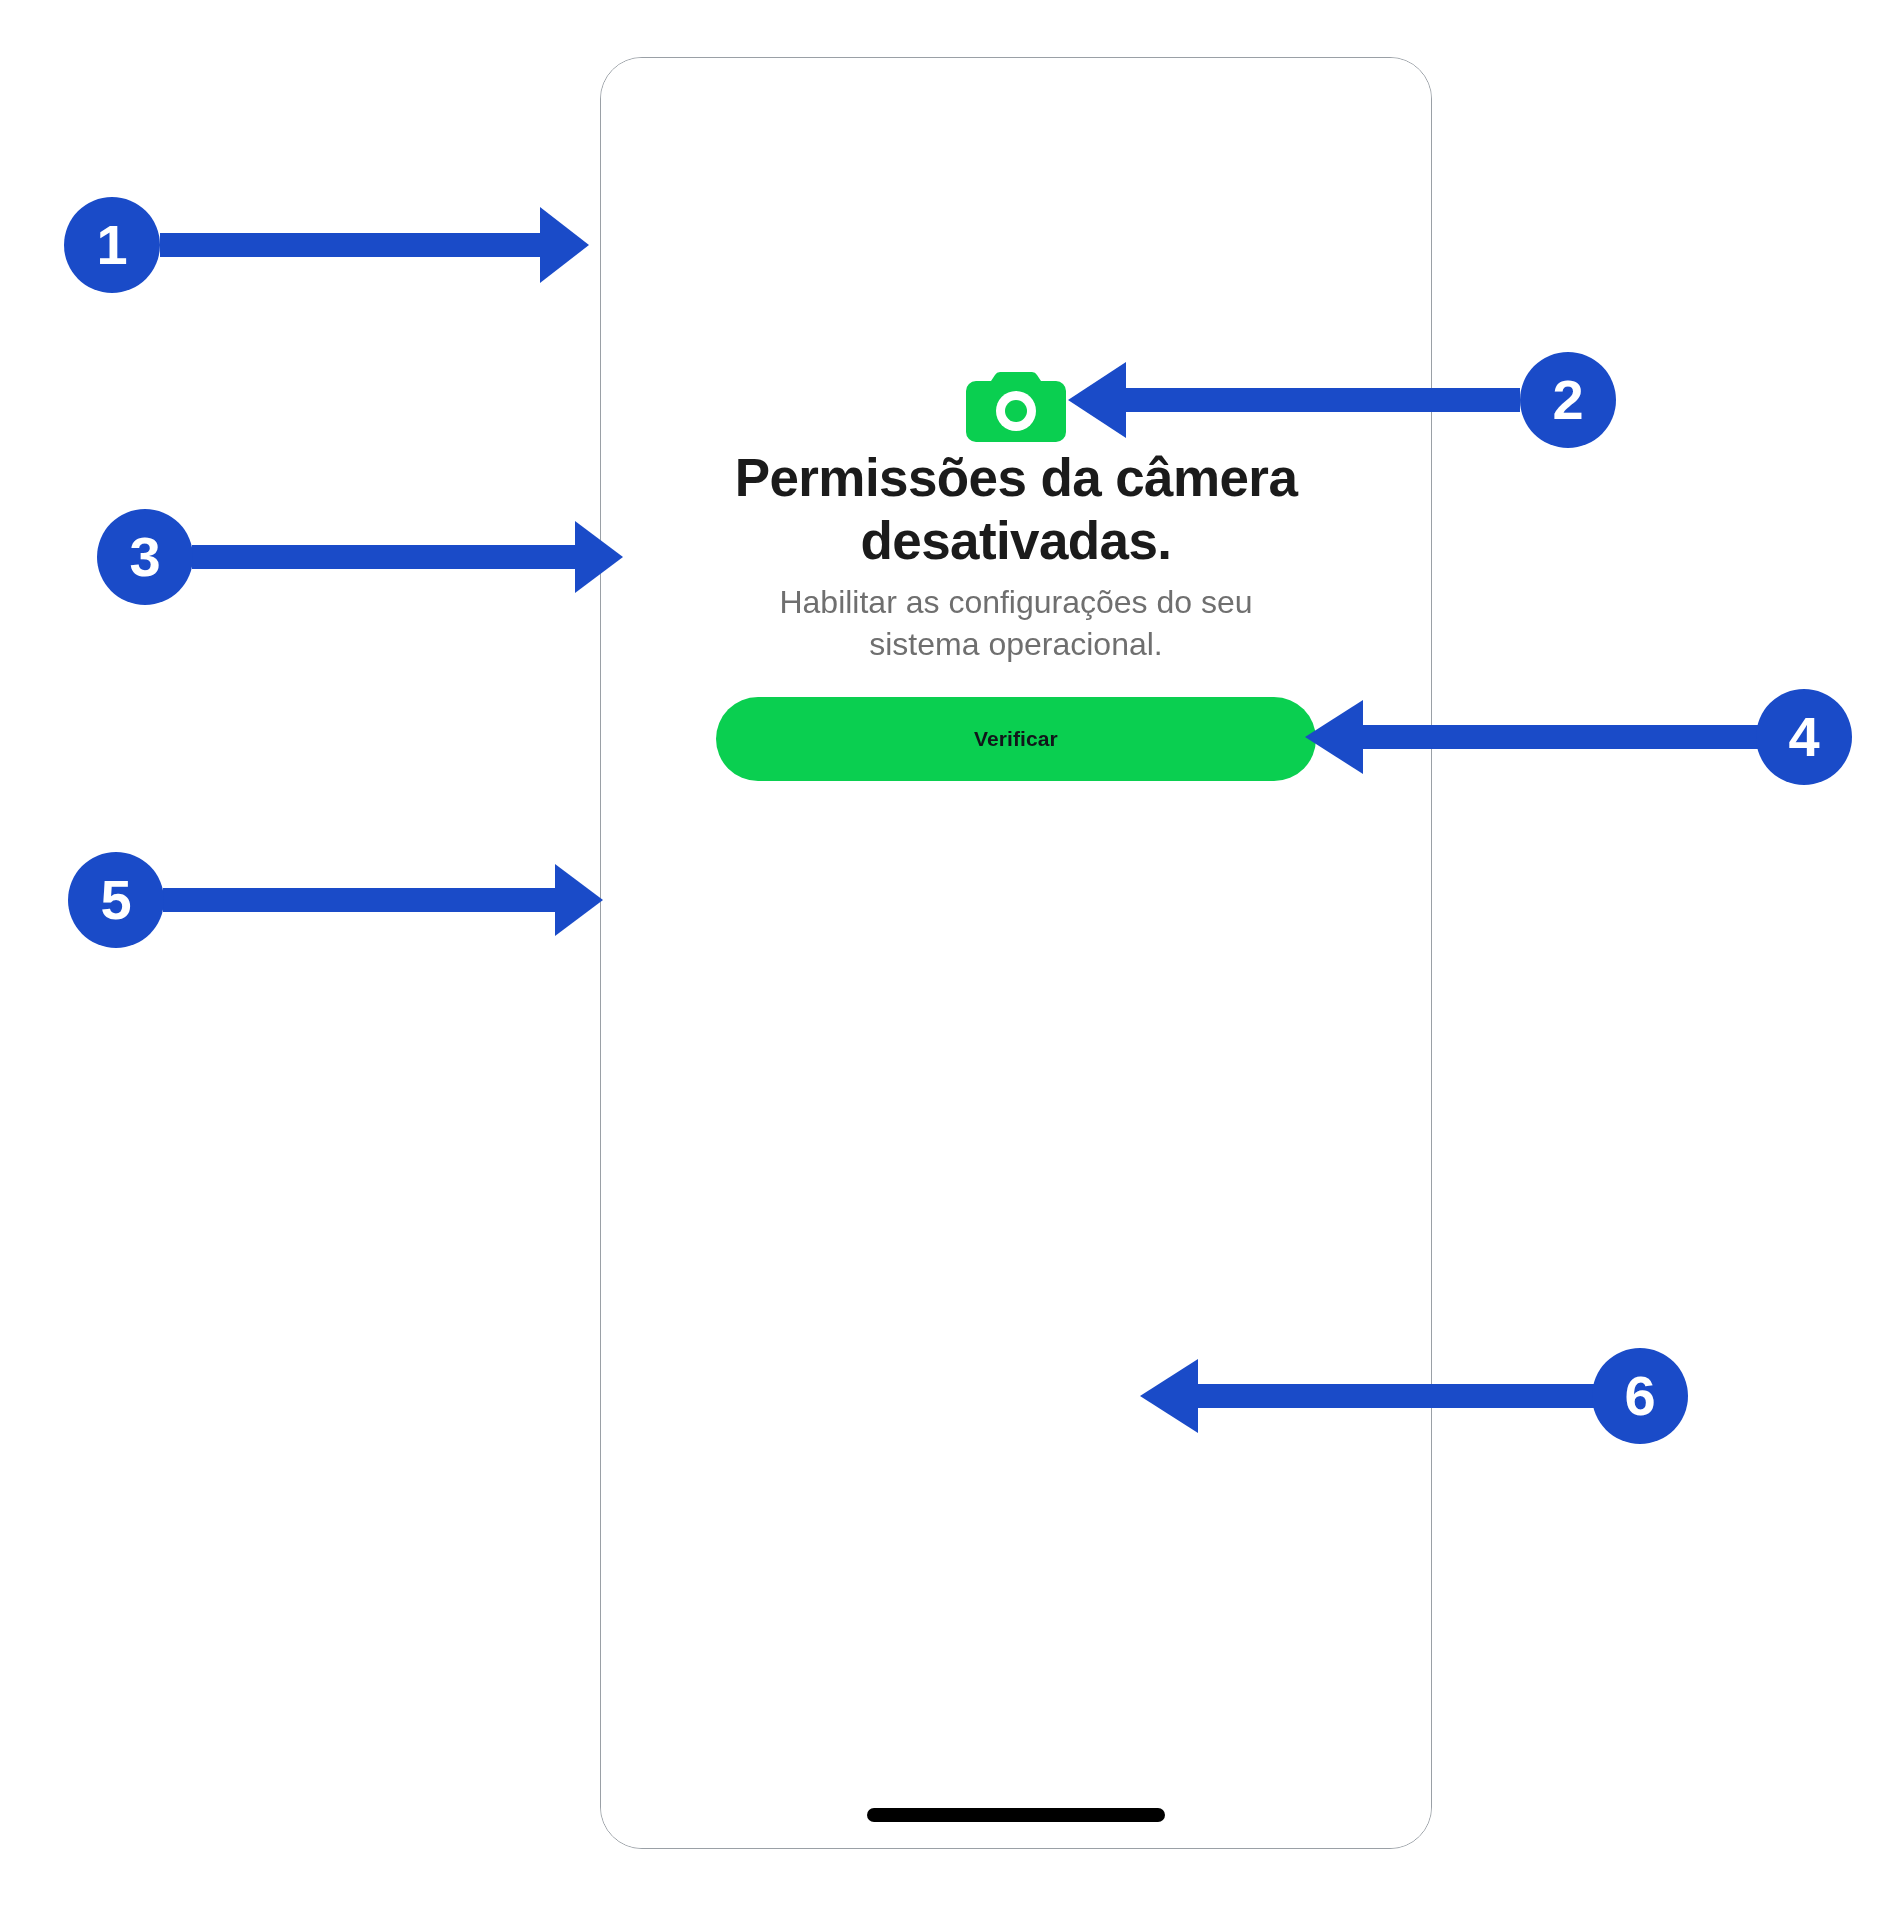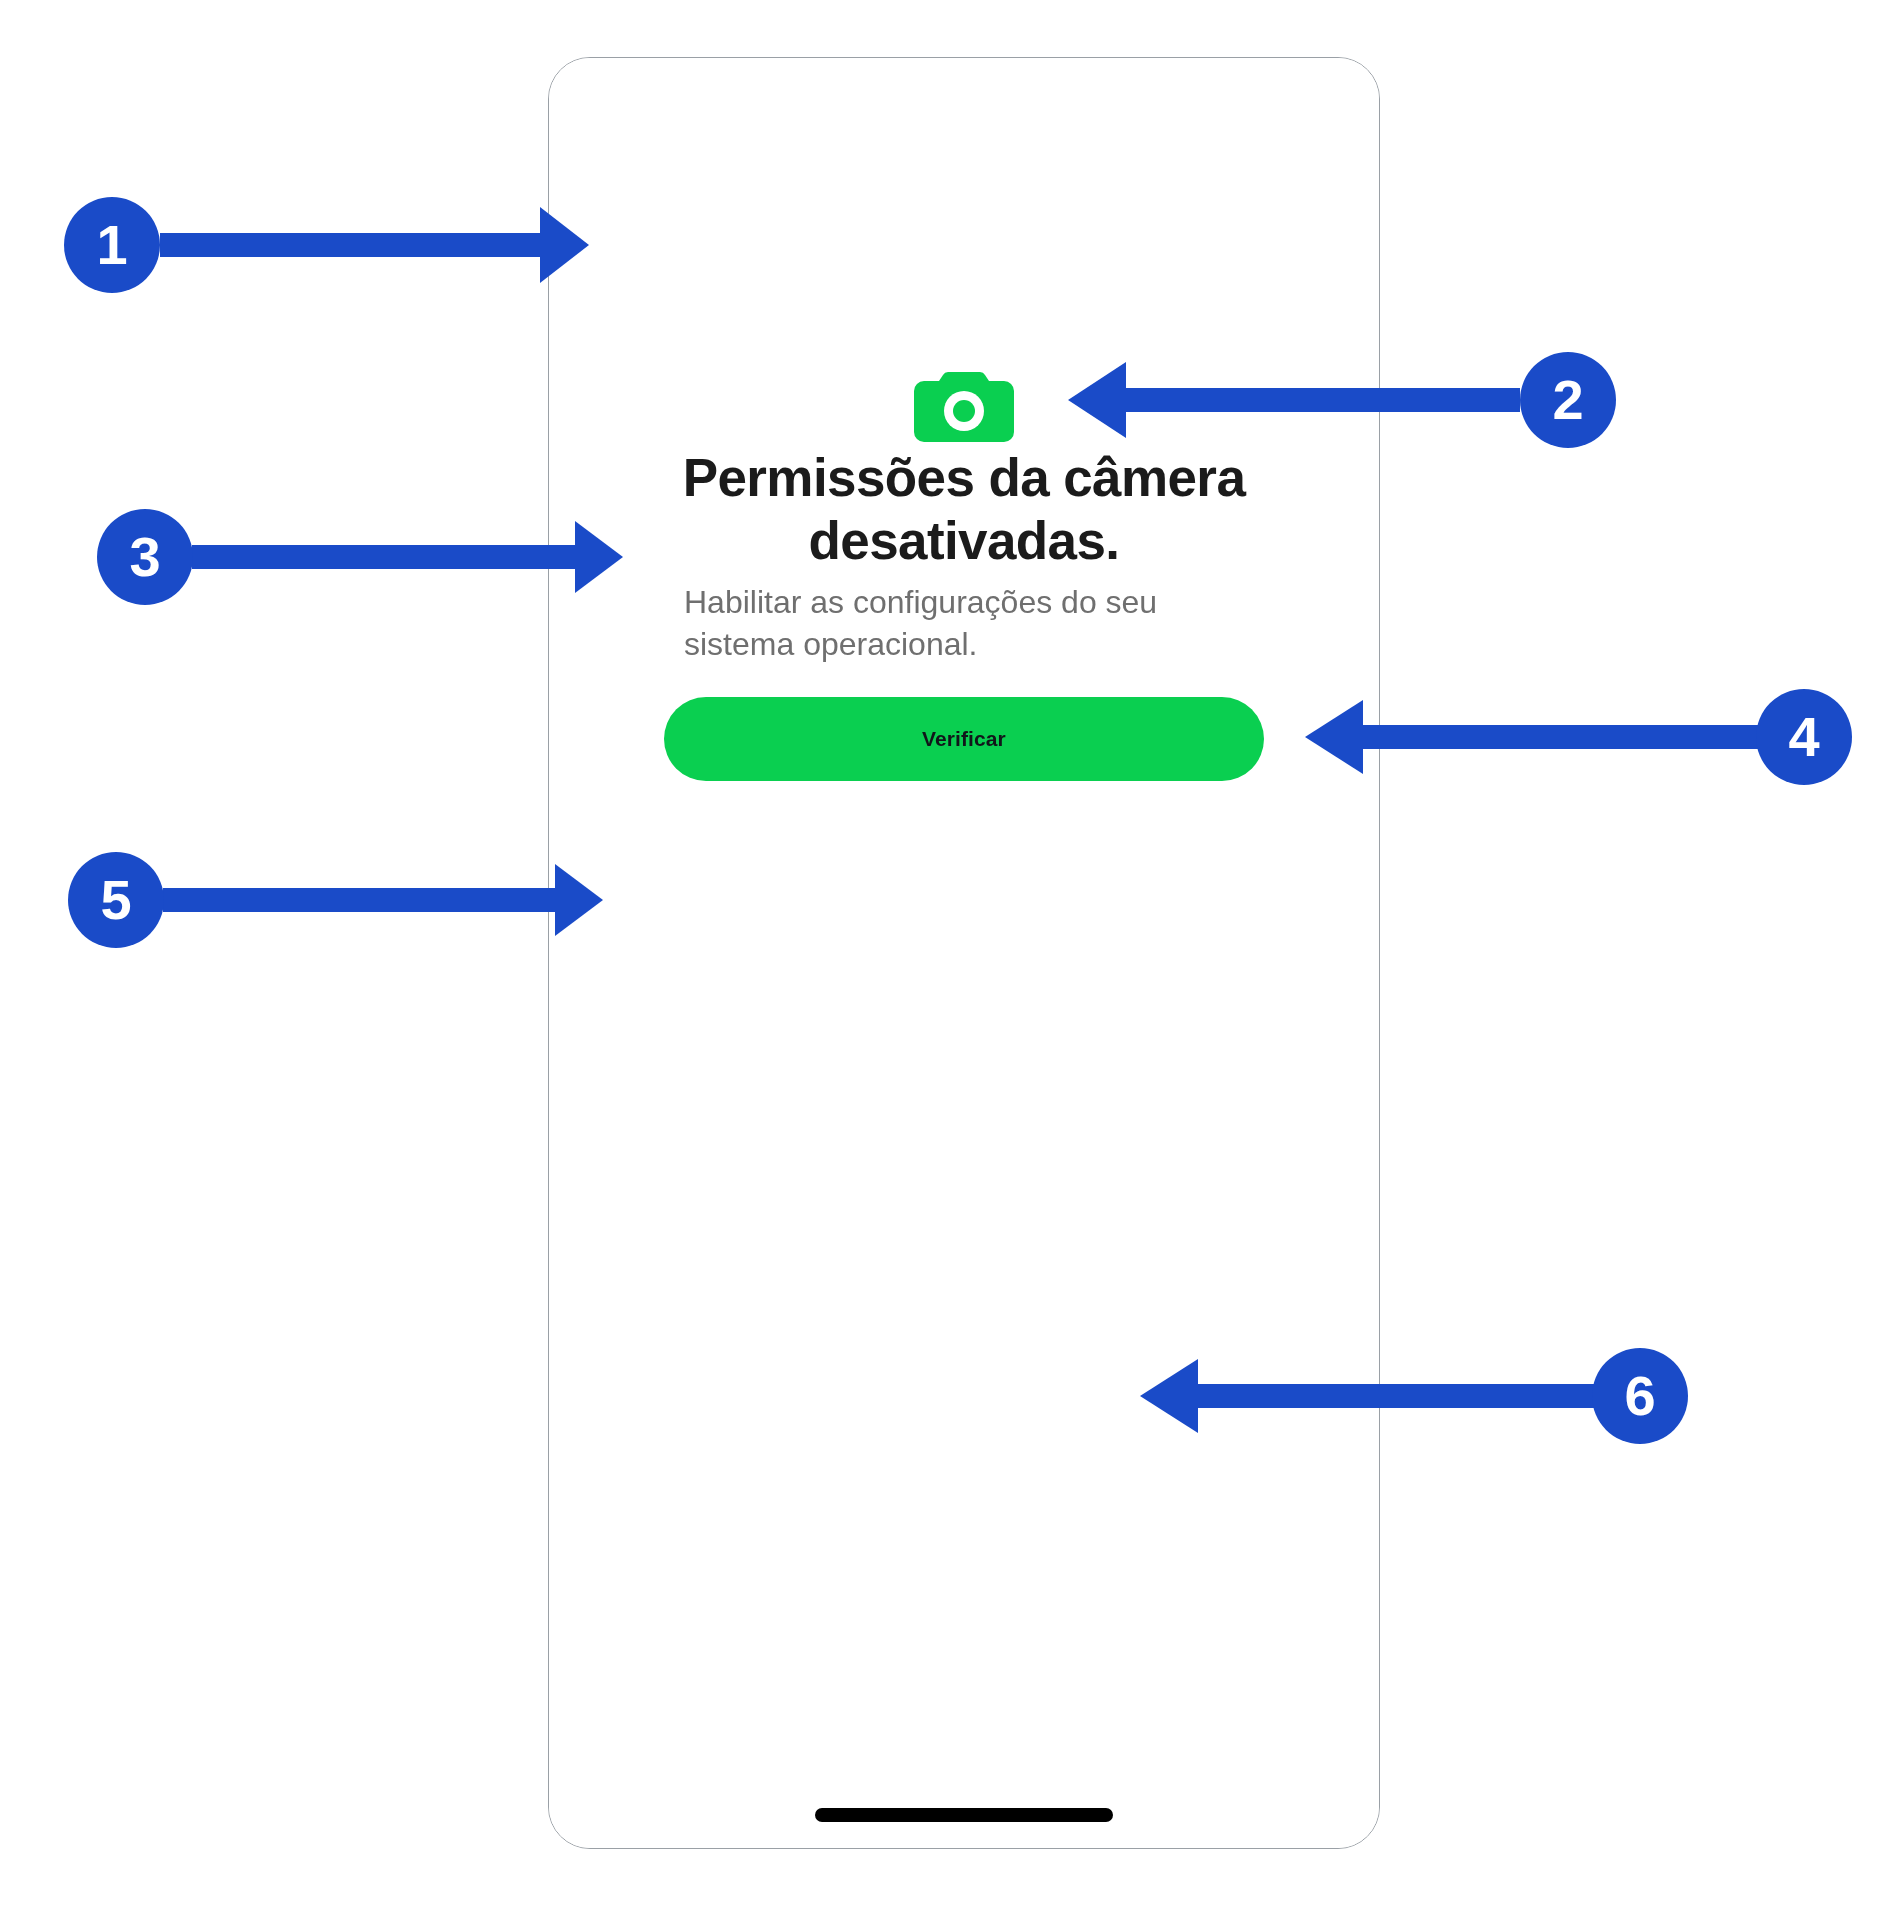--- a/index.html
+++ b/index.html
@@ -17,21 +17,21 @@
     position: relative;
     width: 1902px;
     height: 1909px;
     background: #ffffff;
     overflow: hidden;
   }
 
   
   .phone-frame {
     position: absolute;
-    left: 548px;
+    left: 600px;
     top: 57px;
     width: 832px;
     height: 1792px;
     border: 1.5px solid #9aa0a6;
     border-radius: 42px;
     background: #ffffff;
     box-sizing: border-box;
   }
 
   .phone-screen {
@@ -79,21 +79,21 @@
     letter-spacing: -0.6px;
     color: #1b1b1b;
   }
 
   .subtitle {
     position: absolute;
     left: 50%;
     transform: translateX(-50%);
     top: 523px;
     width: 560px;
-    text-align: left;
+    text-align: center;
     font-size: 32px;
     line-height: 1.32;
     font-weight: 400;
     color: #6f6f6f;
   }
 
   .cta-button {
     position: absolute;
     left: 50%;
     transform: translateX(-50%);

